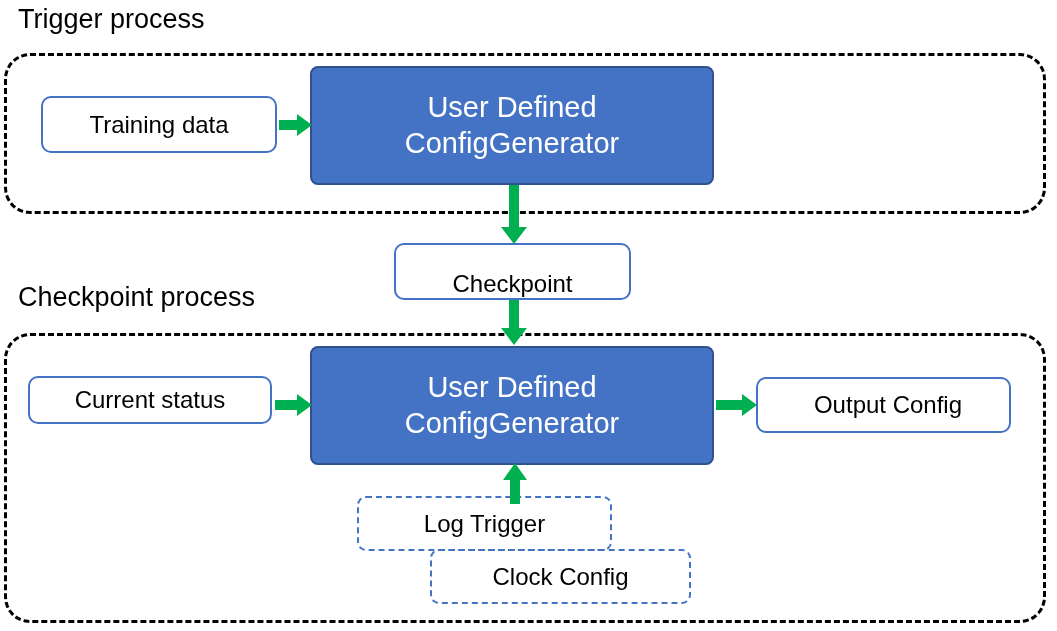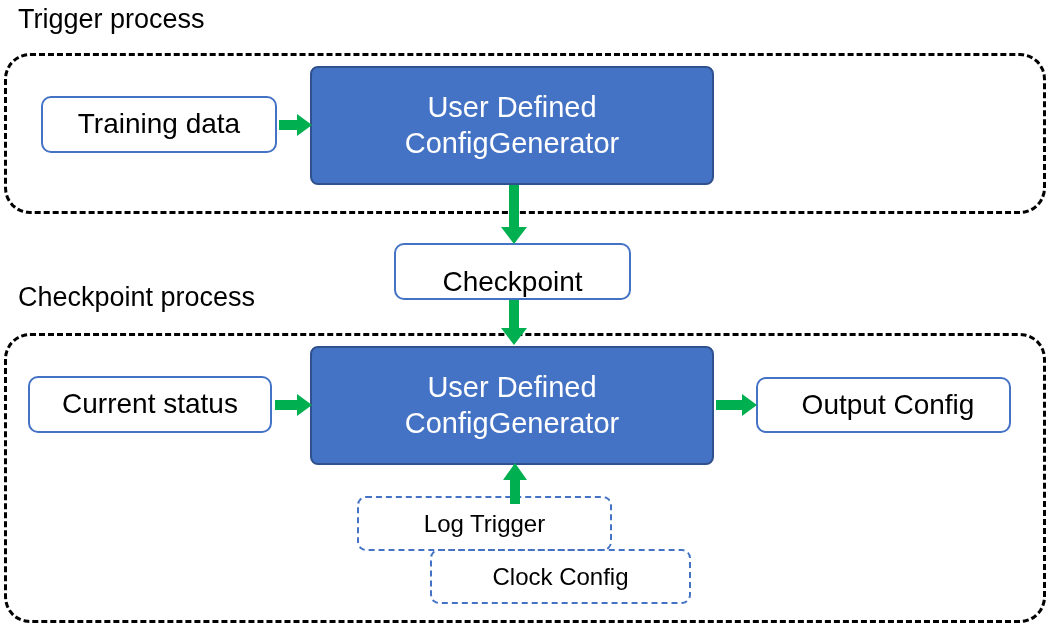--- a/index.html
+++ b/index.html
@@ -35,21 +35,21 @@
     position: absolute;
     box-sizing: border-box;
     display: flex;
     align-items: center;
     justify-content: center;
     text-align: center;
     background: #ffffff;
     border: 2px solid #4472C4;
     border-radius: 10px;
     color: #000000;
-    font-size: 28px;
+    font-size: 24px;
     line-height: 1.15;
   }
   .node.blue {
     background: #4472C4;
     border: 2px solid #2F528F;
     border-radius: 8px;
     color: #ffffff;
     font-size: 29px;
     line-height: 1.22;
   }
@@ -107,21 +107,21 @@
   <div class="arrow z-top" style="left:500px; top:300px;">
     <svg width="28" height="46" viewBox="0 0 28 46">
       <path d="M9 0 H19 V28 H27 L14 45 L1 28 H9 Z" fill="#00B050"></path>
     </svg>
   </div>
 
   <div class="section-label" style="left:18px; top:284px;">Checkpoint process</div>
 
   <div class="container-dashed z-low" style="left:4px; top:333px; width:1042px; height:290px;"></div>
 
-  <div class="node z-mid" style="left:28px; top:376px; width:244px; height:57px;">
+  <div class="node z-mid" style="left:28px; top:376px; width:244px; height:48px;">
     <span>Current status</span>
   </div>
 
   <div class="node blue z-mid" style="left:310px; top:346px; width:404px; height:119px; flex-direction:column;">
     <span>User Defined</span>
     <span>ConfigGenerator</span>
   </div>
 
   <div class="arrow z-top" style="left:275px; top:392px;">
     <svg width="38" height="26" viewBox="0 0 38 26">

